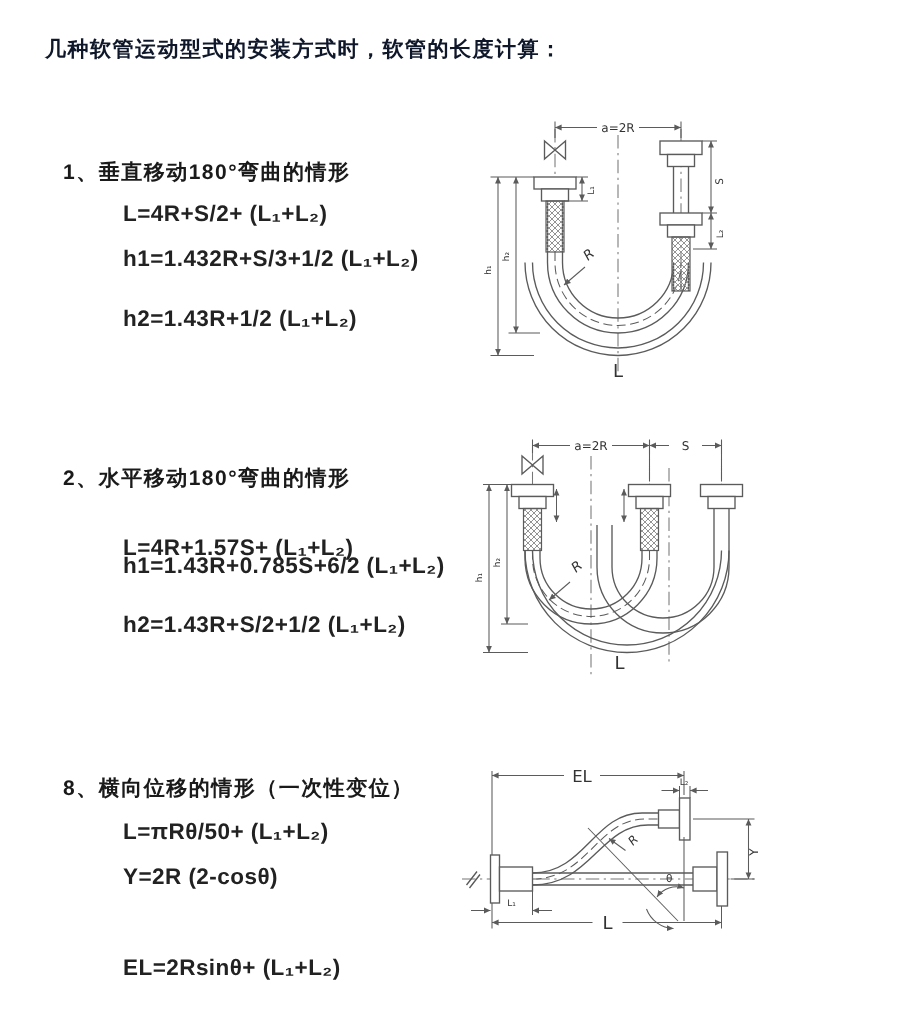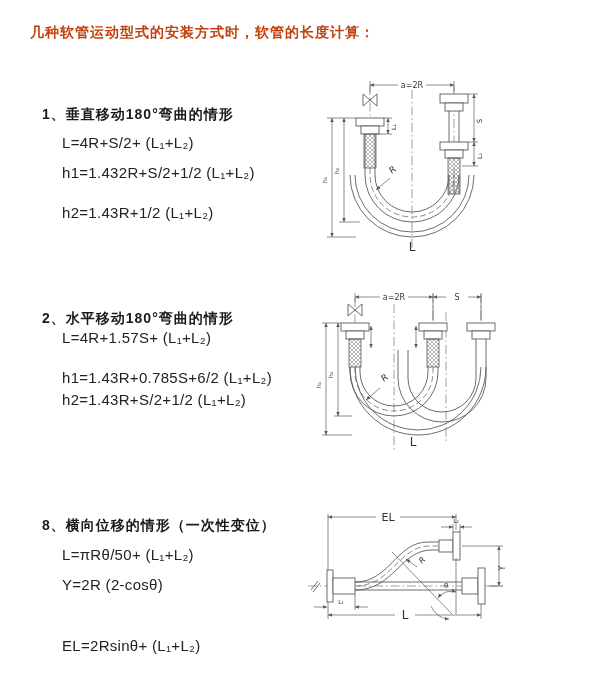--- a/index.html
+++ b/index.html
@@ -1,43 +1,43 @@
 <!DOCTYPE html>
 <html><head>
 <meta charset="utf-8">
 <style>
   html,body{margin:0;padding:0;}
   body{
     width:600px;height:675px;position:relative;background:#ffffff;
     font-family:"Liberation Sans","DejaVu Sans",sans-serif;color:#1d1d1d;overflow:hidden;
   }
   .abs{position:absolute;}
-  .page-title{left:30px;top:24px;font-size:14px;font-weight:bold;letter-spacing:1px;color:#c2410c;}
+  .page-title{left:30px;top:24px;font-size:14px;font-weight:bold;letter-spacing:1px;color:#0f172a;}
   .sec-heading{font-size:14px;font-weight:bold;letter-spacing:1px;color:#1a1a1a;}
-  .formula{font-size:15px;font-weight:normal;color:#222;letter-spacing:0.3px;}
+  .formula{font-size:15px;font-weight:bold;color:#222;letter-spacing:0.3px;margin-left:20px;}
   .s1-h{left:42px;top:106px;} .s1-f1{left:62px;top:134px;} .s1-f2{left:62px;top:164px;} .s1-f3{left:62px;top:204px;}
-  .s2-h{left:42px;top:310px;} .s2-f1{left:62px;top:329px;} .s2-f2{left:62px;top:369px;} .s2-f3{left:62px;top:391px;}
+  .s2-h{left:42px;top:310px;} .s2-f1{left:62px;top:357px;} .s2-f2{left:62px;top:369px;} .s2-f3{left:62px;top:408px;}
   .s3-h{left:42px;top:517px;} .s3-f1{left:62px;top:546px;} .s3-f2{left:62px;top:576px;} .s3-f3{left:62px;top:637px;}
   .d1{left:312px;top:70px;} .d2{left:308px;top:282px;} .d3{left:300px;top:502px;}
   svg{display:block;}
   svg text{font-family:"DejaVu Sans",sans-serif;fill:#333;}
   .draw{stroke:#5b5b5b;stroke-width:0.9;fill:none;}
   .fit{stroke:#5b5b5b;stroke-width:0.9;fill:#ffffff;}
   .dim{stroke:#5b5b5b;stroke-width:0.7;fill:none;}
   .cl{stroke:#777;stroke-width:0.7;fill:none;stroke-dasharray:9 3 1.5 3;}
   .hdash{stroke:#5b5b5b;stroke-width:0.7;fill:none;stroke-dasharray:6 3;}
 </style>
 </head>
 <body>
 
 <div class="abs page-title">几种软管运动型式的安装方式时，软管的长度计算：</div>
 
 <div class="abs sec-heading s1-h">1、垂直移动180°弯曲的情形</div>
 <div class="abs formula s1-f1">L=4R+S/2+ (L₁+L₂)</div>
-<div class="abs formula s1-f2">h1=1.432R+S/2+1/2 (L₁+L₂)</div>
+<div class="abs formula s1-f2">h1=1.432R+S/3+1/2 (L₁+L₂)</div>
 <div class="abs formula s1-f3">h2=1.43R+1/2 (L₁+L₂)</div>
 
 <div class="abs sec-heading s2-h">2、水平移动180°弯曲的情形</div>
 <div class="abs formula s2-f1">L=4R+1.57S+ (L₁+L₂)</div>
 <div class="abs formula s2-f2">h1=1.43R+0.785S+6/2 (L₁+L₂)</div>
 <div class="abs formula s2-f3">h2=1.43R+S/2+1/2 (L₁+L₂)</div>
 
 <div class="abs sec-heading s3-h">8、横向位移的情形（一次性变位）</div>
 <div class="abs formula s3-f1">L=πRθ/50+ (L₁+L₂)</div>
 <div class="abs formula s3-f2">Y=2R (2-cosθ)</div>

